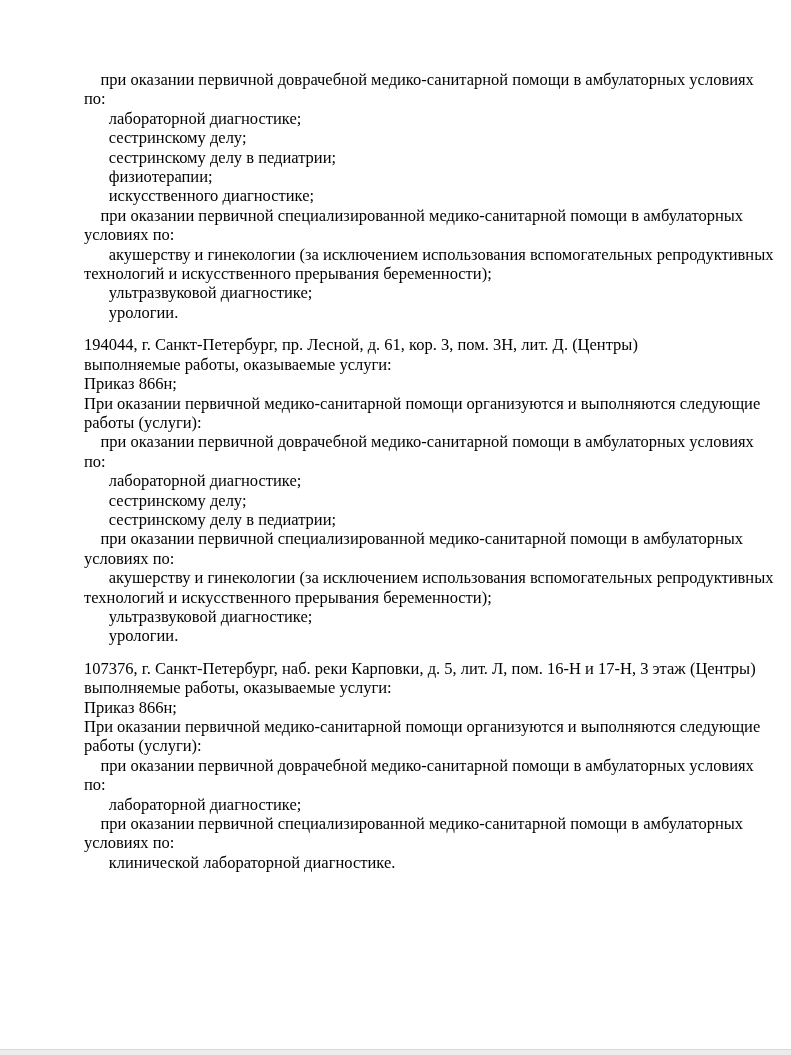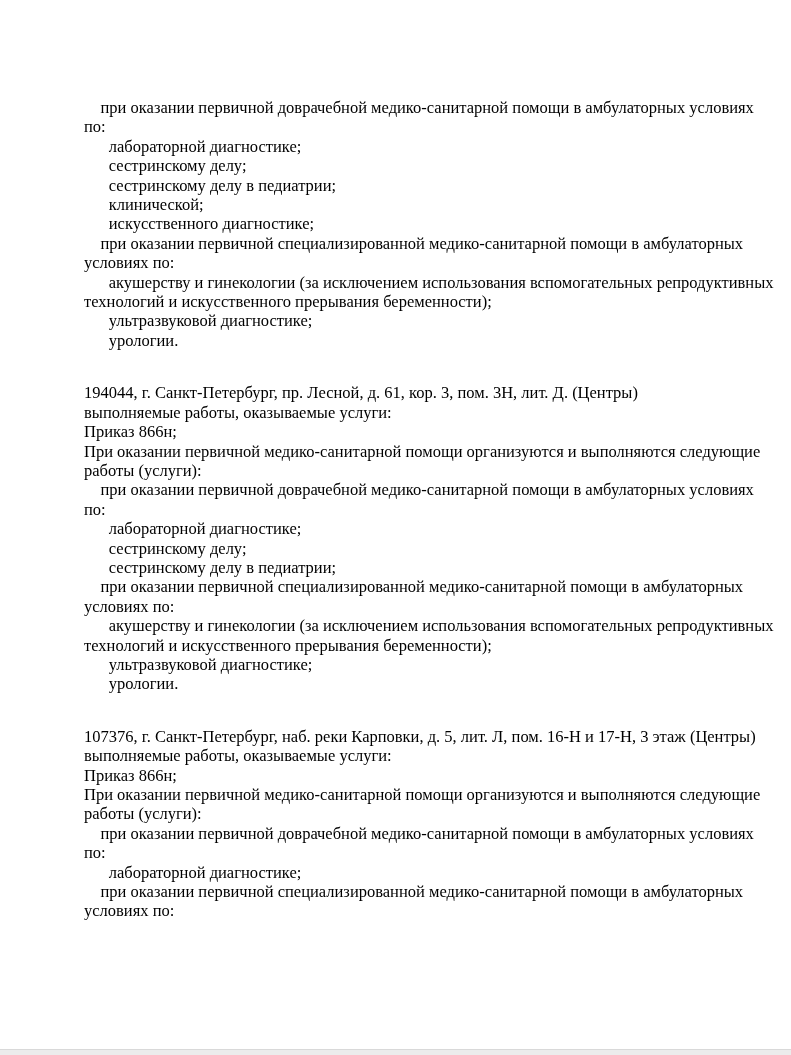--- a/index.html
+++ b/index.html
@@ -18,28 +18,28 @@
     width: 791px;
     height: 1055px;
     position: relative;
     background: var(--page-bg, #ffffff);
   }
   .doc {
     position: absolute;
     top: 0;
     left: 0;
     right: 0;
-    padding: 98px 36px 0 84px;
+    padding: 70px 36px 0 84px;
     color: var(--text-color, #000000);
     font-size: 16.5px;
     line-height: 19.4px;
     text-align: left;
   }
   .doc-section + .doc-section {
-    margin-top: 33px; 
+    margin-top: 13px; 
   }
   .doc-line {
     white-space: pre;
     min-height: 19.4px;
   }
   .bottom-bar {
     position: absolute;
     left: 0;
     right: 0;
     bottom: 0;
@@ -52,21 +52,21 @@
 <body>
 
 <div class="page">
   <div class="doc" id="doc">
       <div class="doc-section">
         <div class="doc-line">    при оказании первичной доврачебной медико-санитарной помощи в амбулаторных условиях</div>
         <div class="doc-line">по:</div>
         <div class="doc-line">      лабораторной диагностике;</div>
         <div class="doc-line">      сестринскому делу;</div>
         <div class="doc-line">      сестринскому делу в педиатрии;</div>
-        <div class="doc-line">      клинической;</div>
+        <div class="doc-line">      физиотерапии;</div>
         <div class="doc-line">      искусственного диагностике;</div>
         <div class="doc-line">    при оказании первичной специализированной медико-санитарной помощи в амбулаторных</div>
         <div class="doc-line">условиях по:</div>
         <div class="doc-line">      акушерству и гинекологии (за исключением использования вспомогательных репродуктивных</div>
         <div class="doc-line">технологий и искусственного прерывания беременности);</div>
         <div class="doc-line">      ультразвуковой диагностике;</div>
         <div class="doc-line">      урологии.</div>
       </div>
       <div class="doc-section">
         <div class="doc-line">194044, г. Санкт-Петербург, пр. Лесной, д. 61, кор. 3, пом. 3Н, лит. Д. (Центры)</div>
@@ -90,16 +90,17 @@
         <div class="doc-line">107376, г. Санкт-Петербург, наб. реки Карповки, д. 5, лит. Л, пом. 16-Н и 17-Н, 3 этаж (Центры)</div>
         <div class="doc-line">выполняемые работы, оказываемые услуги:</div>
         <div class="doc-line">Приказ 866н;</div>
         <div class="doc-line">При оказании первичной медико-санитарной помощи организуются и выполняются следующие</div>
         <div class="doc-line">работы (услуги):</div>
         <div class="doc-line">    при оказании первичной доврачебной медико-санитарной помощи в амбулаторных условиях</div>
         <div class="doc-line">по:</div>
         <div class="doc-line">      лабораторной диагностике;</div>
         <div class="doc-line">    при оказании первичной специализированной медико-санитарной помощи в амбулаторных</div>
         <div class="doc-line">условиях по:</div>
+        <div class="doc-line">      клинической лабораторной диагностике.</div>
       </div>
     </div>
   <div class="bottom-bar"></div>
 </div>
 
 </body></html>

